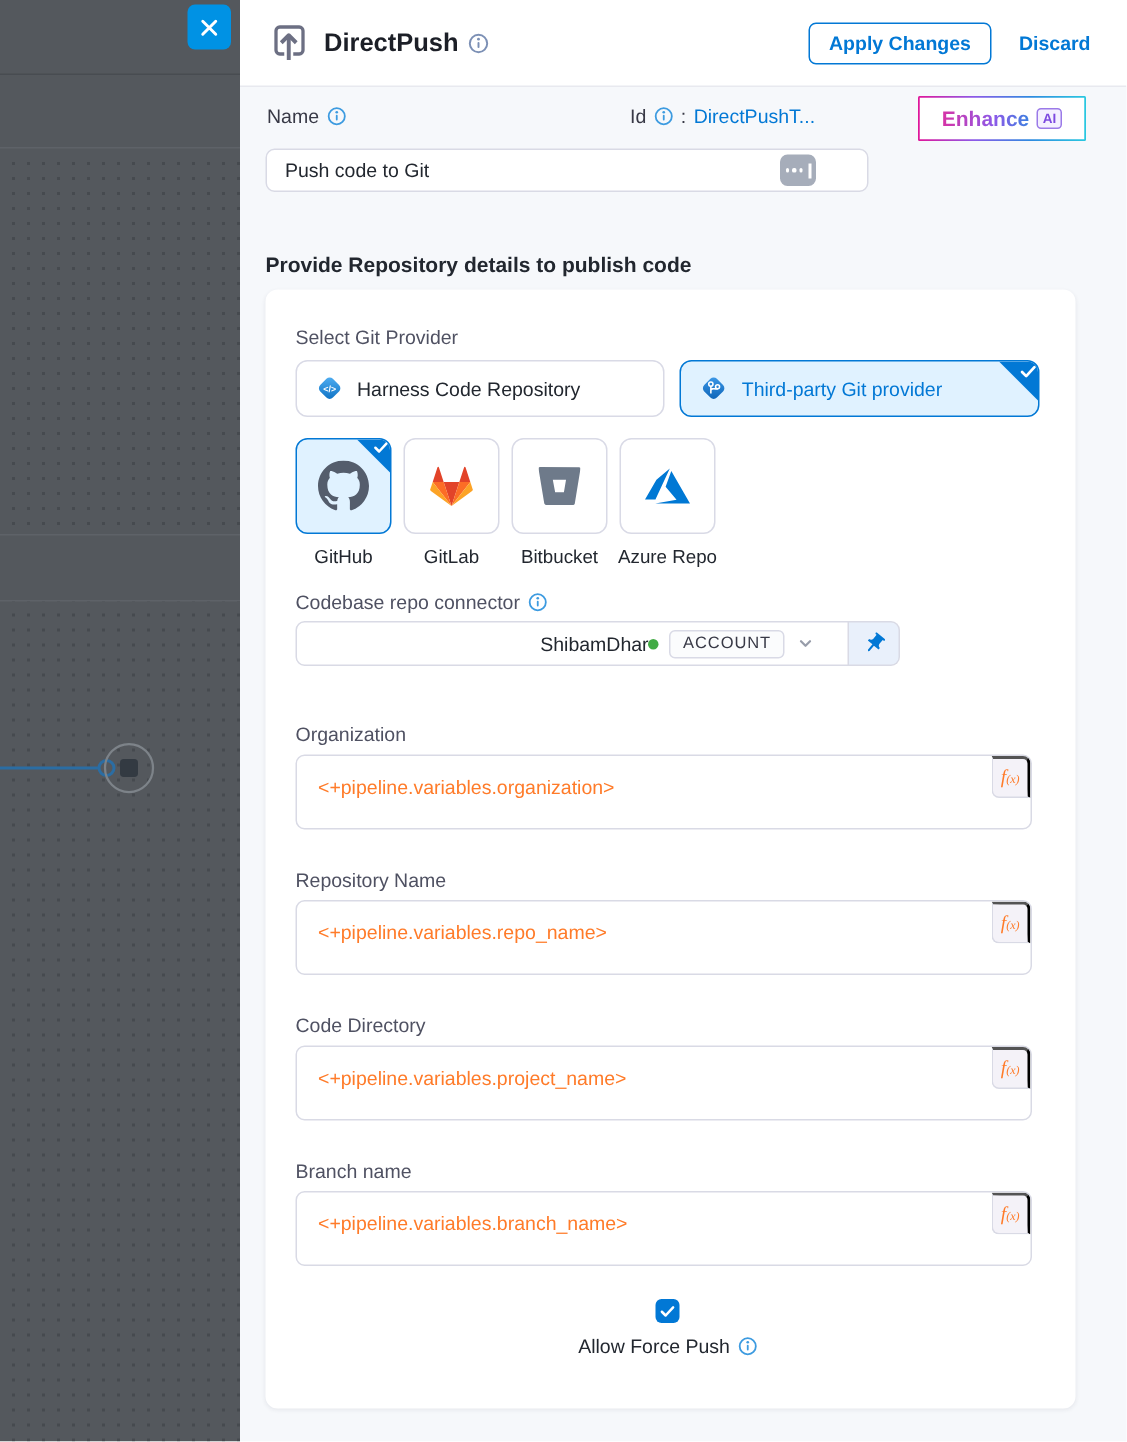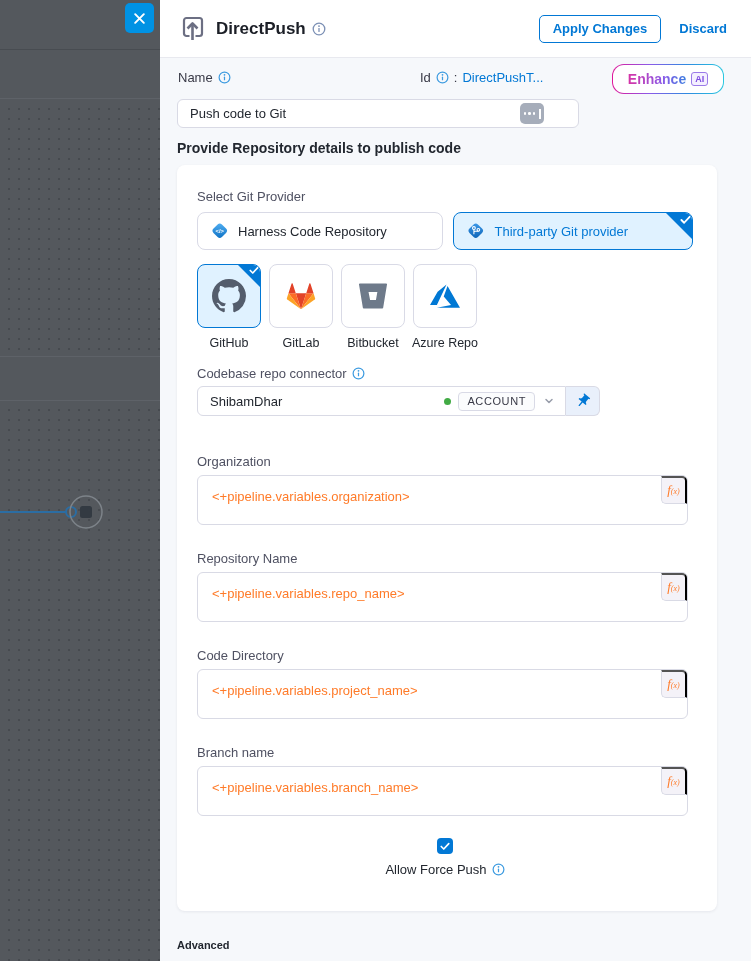--- a/index.html
+++ b/index.html
@@ -31,40 +31,40 @@
     color:#0278d5; font-size:13px; font-weight:600; font-family:inherit; cursor:pointer; }
   .link-discard { margin-left:18px; color:#0278d5; font-size:13px; font-weight:600; text-decoration:none; cursor:pointer; }
 
   .body-area { position:absolute; left:160px; top:58px; width:699px; height:903px; background:#f6f8fb; overflow:hidden; }
   .content { position:relative; width:540px; margin-left:17px; padding-top:12px; }
 
   .meta-row { position:relative; height:18px; }
   .name-grp { position:absolute; left:1px; top:0; display:flex; align-items:center; gap:5px; color:#383946; }
   .id-grp { position:absolute; left:243px; top:0; display:flex; align-items:center; gap:5px; color:#383946; }
   .id-val { color:#0278d5; }
-  .enhance-btn { position:absolute; left:435px; top:-6px; width:112px; height:30px; border-radius:12px;
+  .enhance-btn { position:absolute; left:435px; top:-6px; width:112px; height:30px; border-radius:1px;
     border:1.5px solid transparent; cursor:pointer;
     background: linear-gradient(#fff,#fff) padding-box,
                 linear-gradient(90deg,#e0169a,#8c5ae8,#2f8ae0,#29c8e0) border-box;
     display:flex; align-items:center; justify-content:center; gap:5px; }
   .enhance-txt { font-size:14px; font-weight:700;
     background: linear-gradient(90deg,#d633a6, #8c5ae8 60%, #3d7fe0);
     -webkit-background-clip:text; background-clip:text; color:transparent; }
   .ai-chip { font-size:9px; font-weight:700; color:#7d4ae0; border:1px solid #9b7ae8; border-radius:3px;
     padding:1px 3px; background:#f4f0ff; }
 
   .name-input-wrap { position:relative; width:402px; margin-top:11px; }
   .text-input { width:100%; height:29px; border:1px solid #d9dae5; border-radius:6px; background:#fff;
     padding:0 12px; font-size:13px; color:#22272f; font-family:inherit; }
   .ellipsis-btn { position:absolute; right:35px; top:4px; width:24px; height:21px; background:#a6adba;
     border:none; border-radius:5px; display:flex; align-items:center; justify-content:center; gap:2px; cursor:pointer; }
   .ellipsis-btn .dot { width:2.5px; height:2.5px; border-radius:50%; background:#fff; }
   .ellipsis-btn .bar { width:1.5px; height:10px; background:#fff; margin-left:2px; }
 
-  .section-heading { margin-top:12px; font-size:14px; font-weight:700; color:#22272f; }
+  .section-heading { margin-top:40px; font-size:14px; font-weight:700; color:#22272f; }
 
   .card { margin-top:9px; background:#fff; border-radius:8px; box-shadow:0 1px 3px rgba(40,41,61,.08);
     padding:24px 24px 34px 20px; }
   .field-label { font-size:13px; color:#4f5162; display:flex; align-items:center; gap:5px; }
 
   .prov-row { display:flex; gap:10px; margin-top:8px; }
   .prov-card { position:relative; height:38px; border:1px solid #d9dae6; border-radius:8px; background:#fff;
     display:flex; align-items:center; gap:8px; padding:0 12px; cursor:pointer; overflow:hidden; }
   .prov-card.a { width:247px; }
   .prov-card.sel { width:240px; border:1.5px solid #0278d5; background:#e0f2ff; color:#0278d5; }
@@ -77,21 +77,21 @@
   .tiles-row { display:flex; gap:8px; margin-top:14px; }
   .tile-col { width:64px; display:flex; flex-direction:column; align-items:center; }
   .tile { position:relative; width:64px; height:64px; border:1px solid #d9dae6; border-radius:8px; background:#fff;
     display:flex; align-items:center; justify-content:center; cursor:pointer; overflow:hidden; }
   .tile.sel { border:1.5px solid #0278d5; background:#e0f2ff; }
   .tile-label { margin-top:8px; font-size:12.5px; color:#22272f; white-space:nowrap; }
 
   .connector-label { margin-top:16px; }
   .connector-row { display:flex; margin-top:5px; width:403px; }
   .connector-input { flex:1; height:30px; background:#fff; border:1px solid #d9dae5; border-radius:6px 0 0 6px;
-    display:flex; align-items:center; padding:0 8px 0 12px; cursor:text; }
+    display:flex; align-items:center; padding:0 20px 0 12px; cursor:text;text-align:right; }
   .connector-value { flex:1; color:#22272f; }
   .status-dot { width:7px; height:7px; border-radius:50%; background:#42ab45; margin-right:7px; }
   .scope-chip { border:1px solid #d9dae6; background:#fbfcfd; border-radius:4px; padding:2.5px 8px;
     font-size:11px; letter-spacing:.6px; color:#383946; cursor:pointer; }
   .chev-btn { background:none; border:none; padding:0 2px 0 8px; cursor:pointer; display:flex; align-items:center; }
   .pin-btn { width:34px; height:30px; background:#e9f0fb; border:1px solid #d9dae5; border-left:none;
     border-radius:0 6px 6px 0; display:flex; align-items:center; justify-content:center; cursor:pointer; }
 
   .var-group .field-label { margin-top:26px; }
   .var-group.first .field-label { margin-top:38px; }

